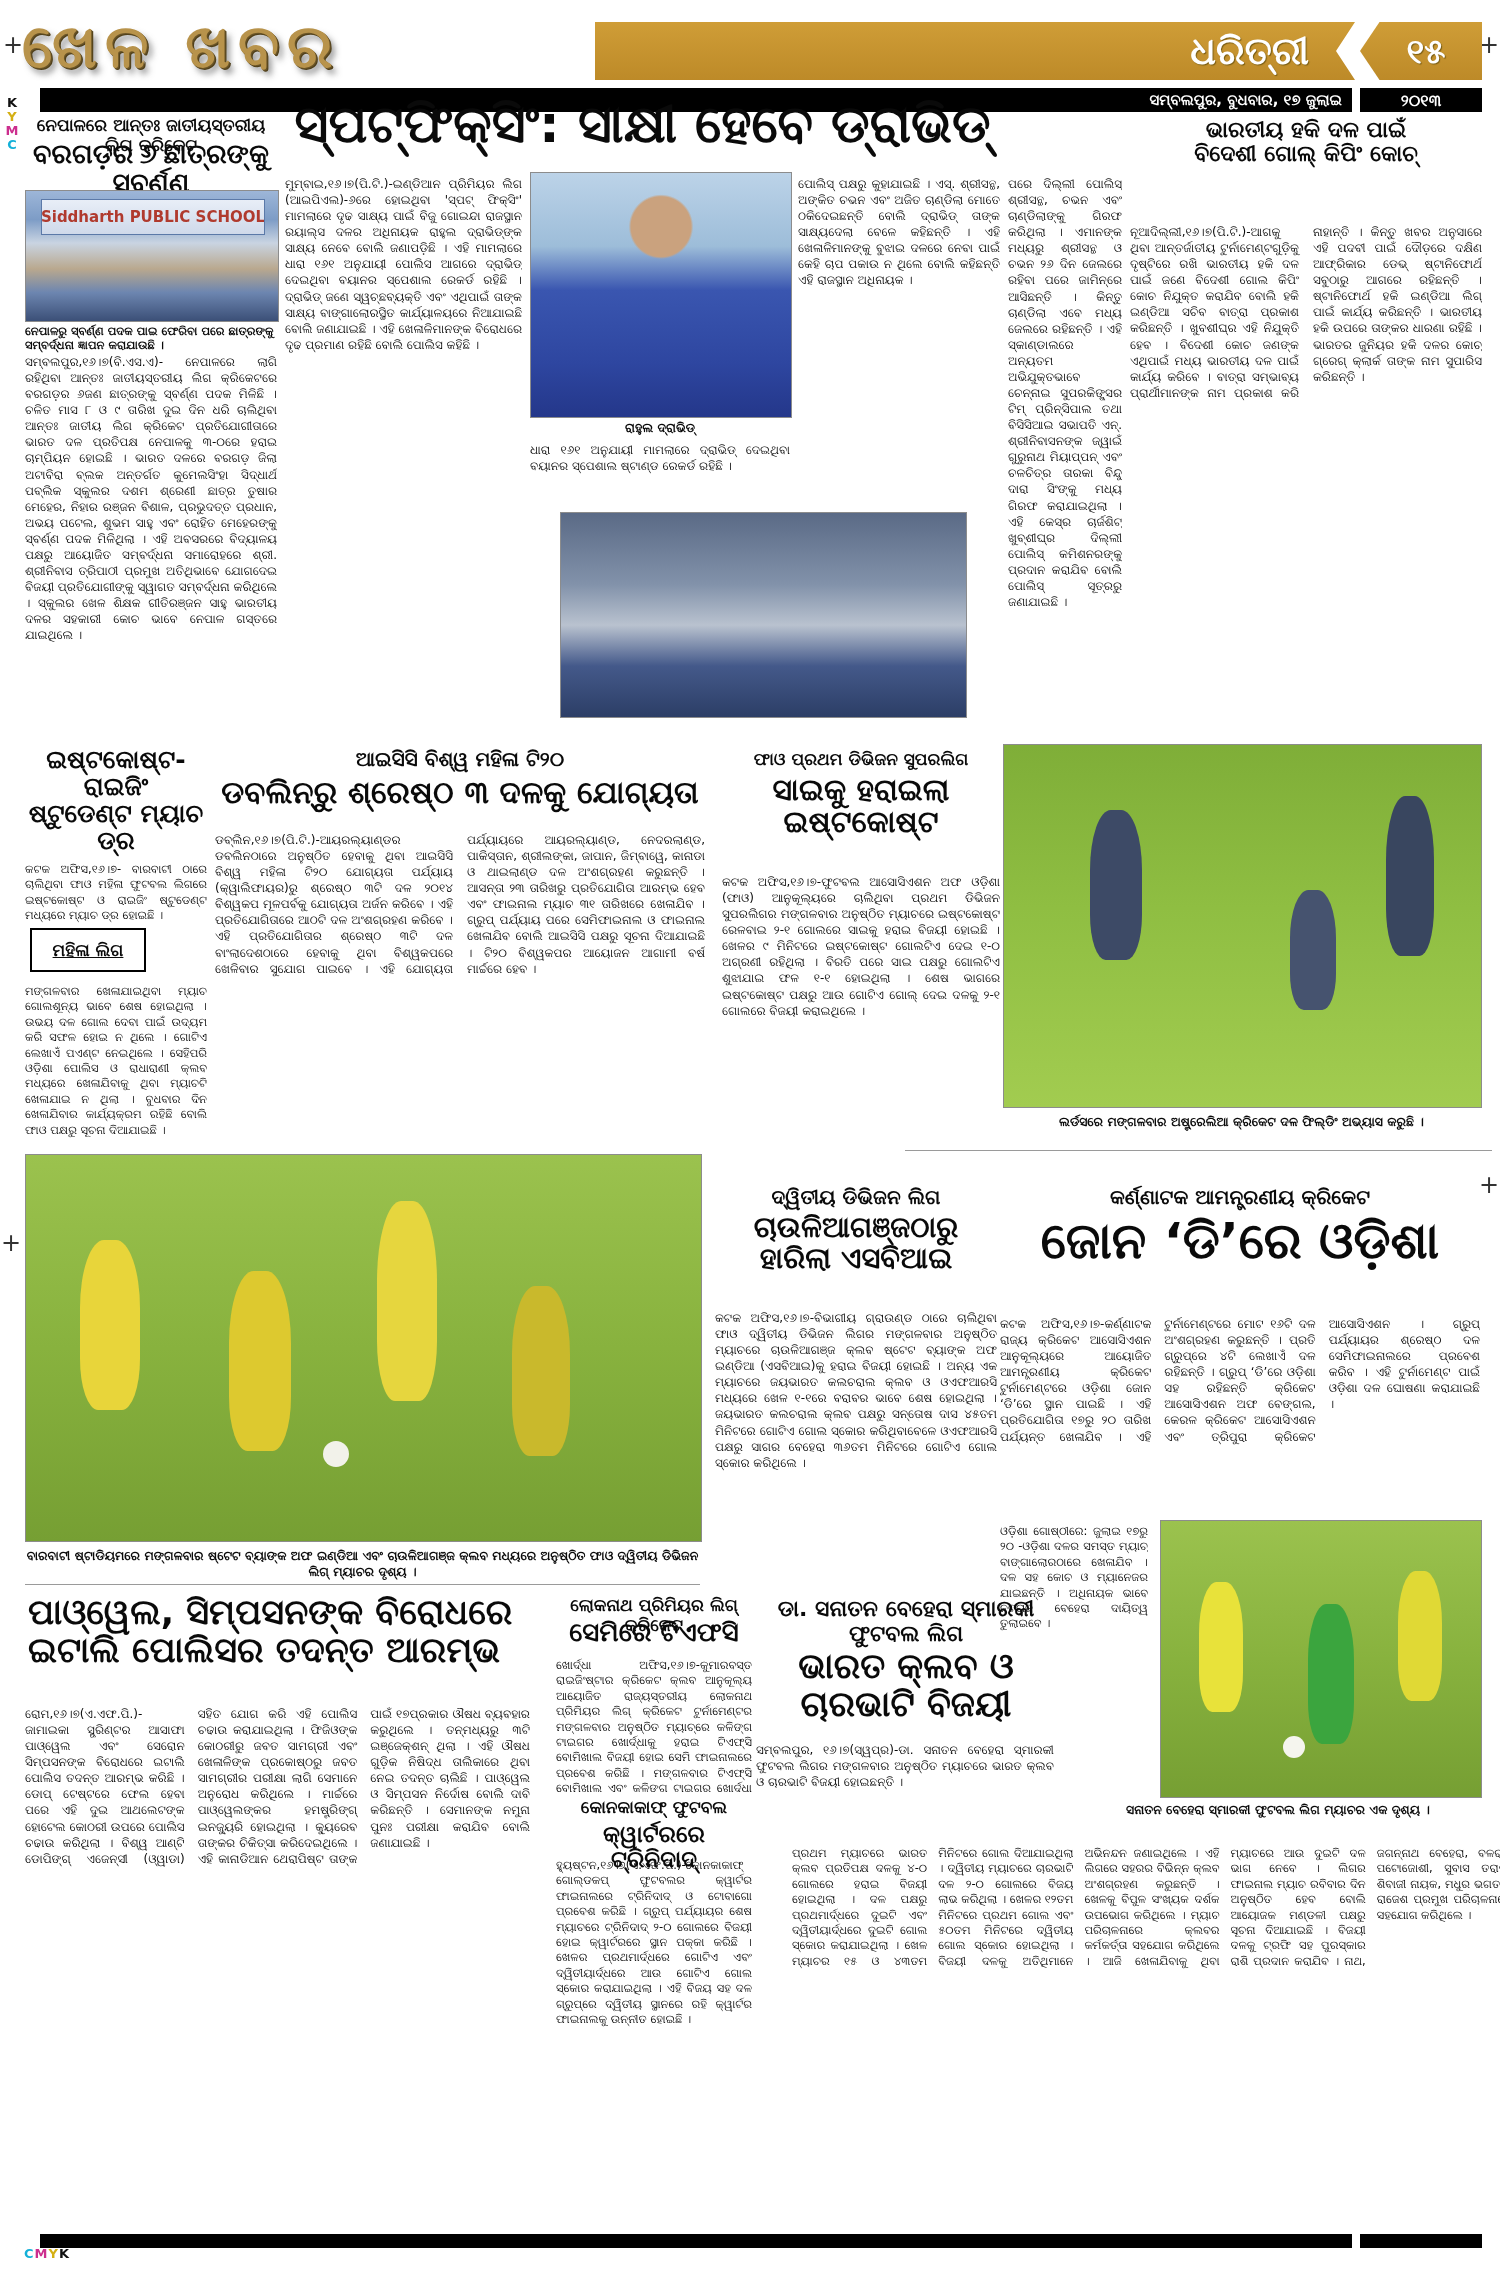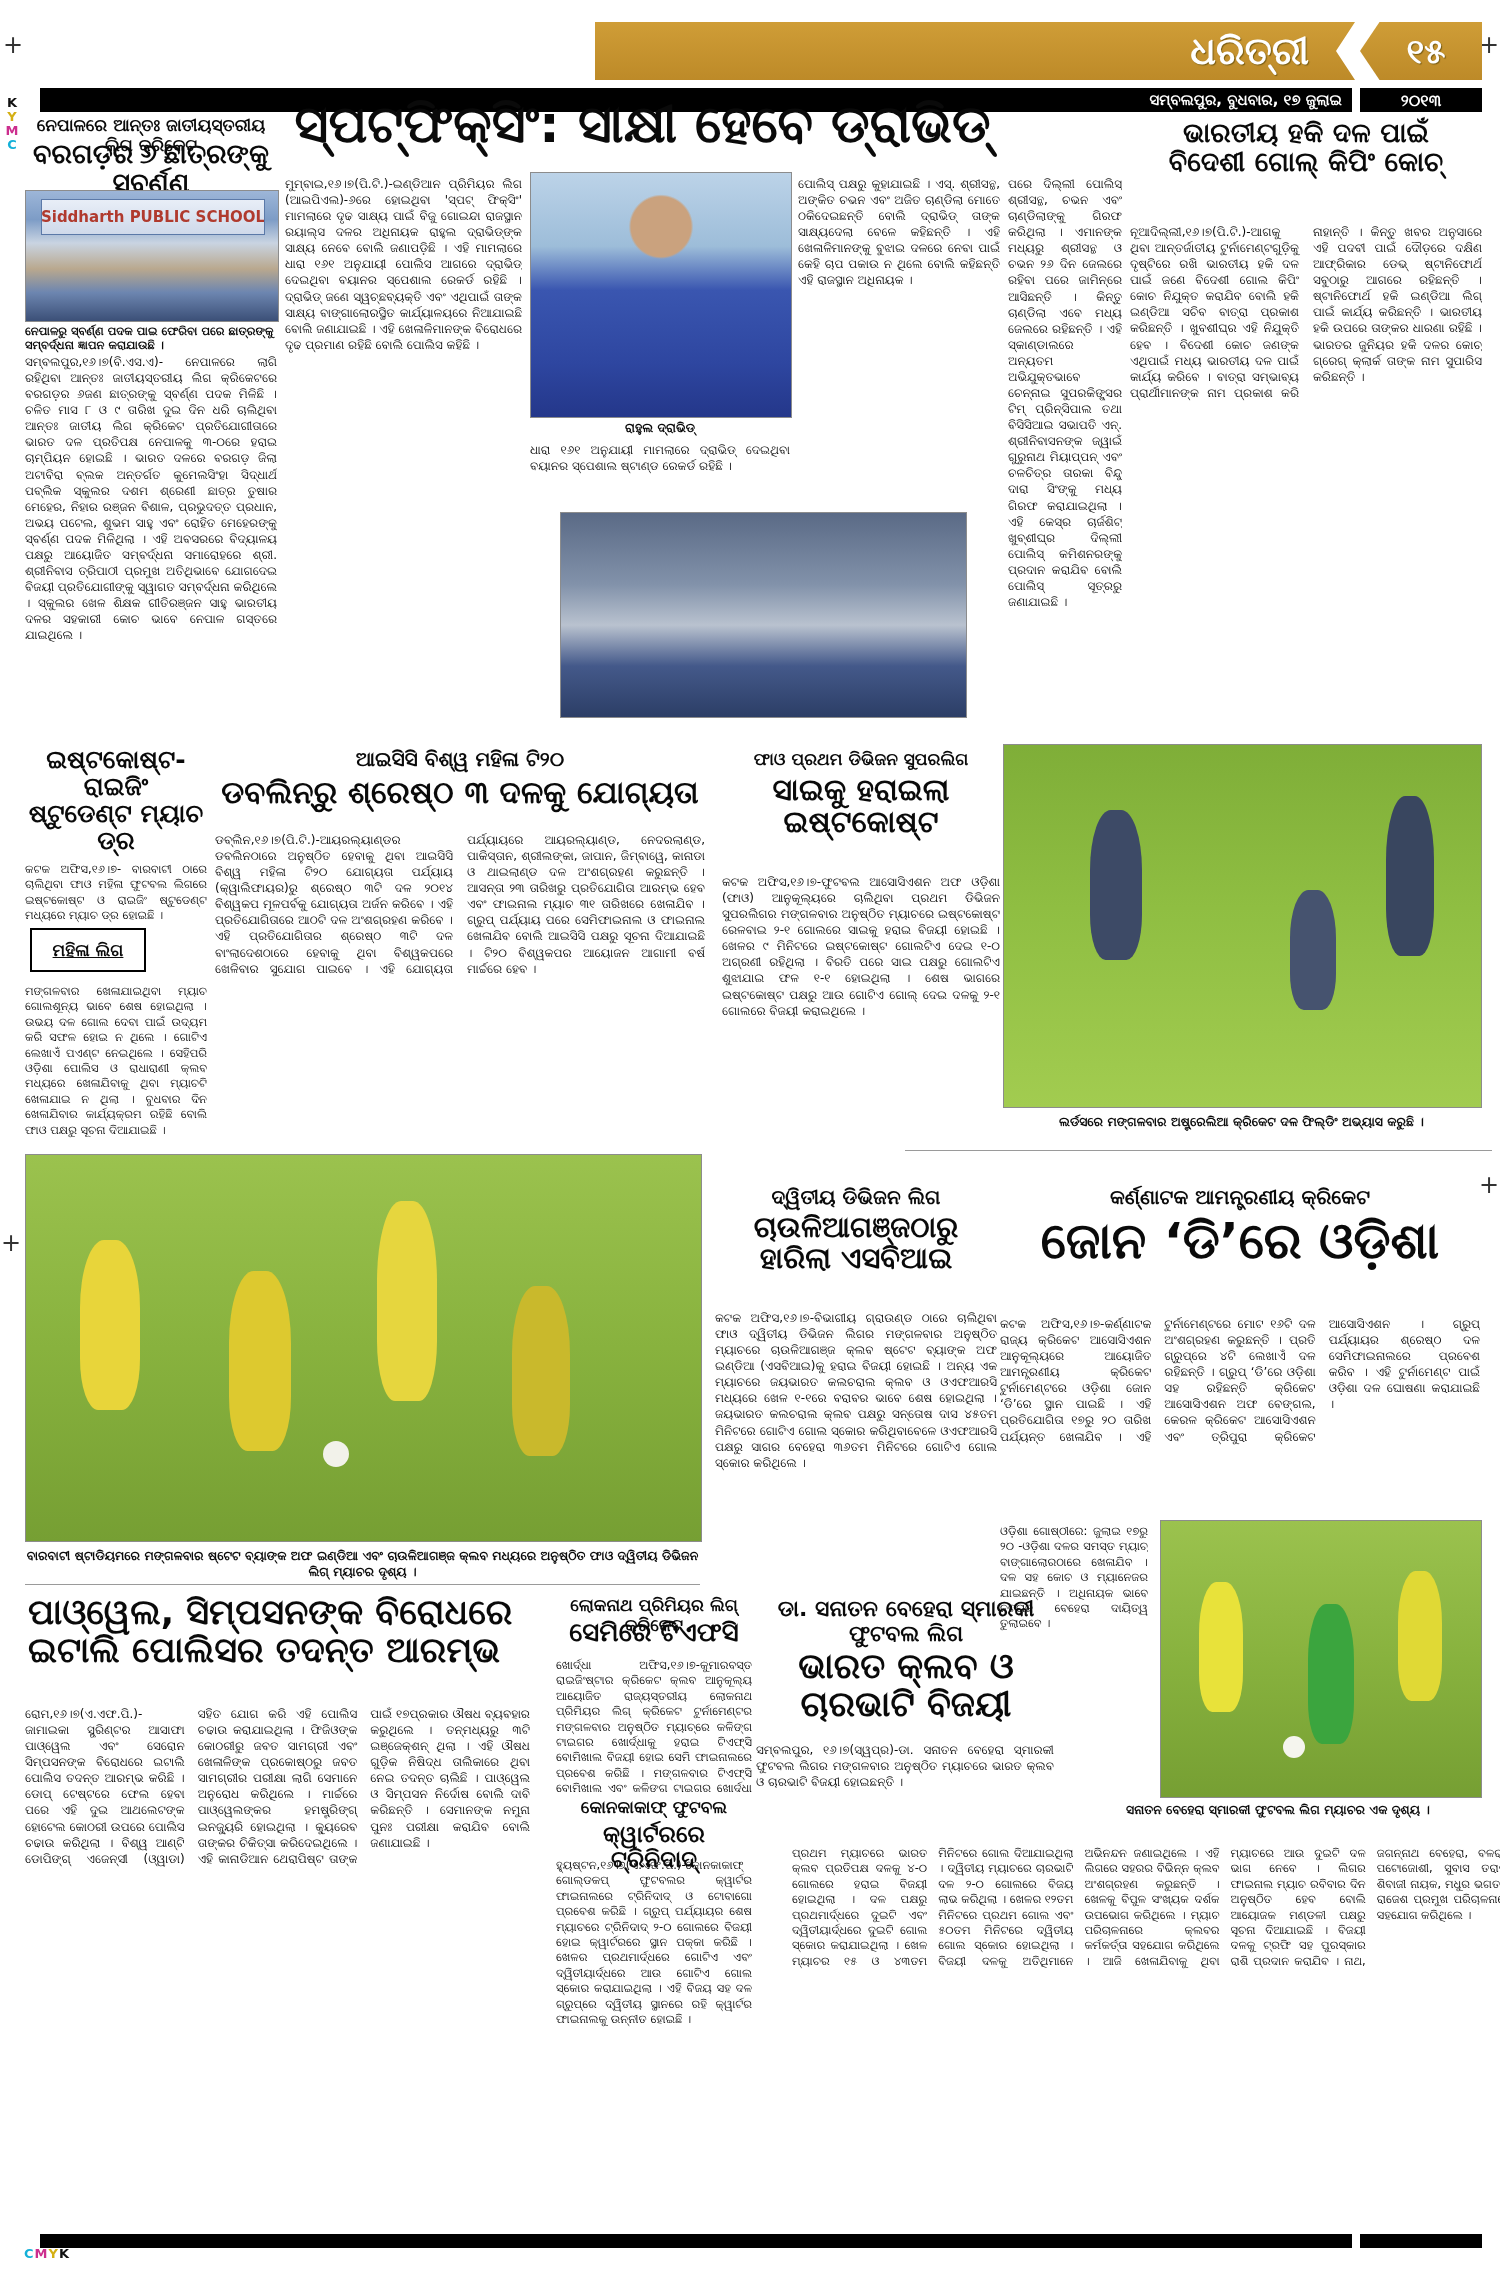--- a/index.html
+++ b/index.html
@@ -59,20 +59,21 @@
   <div class="abs cross" style="left:1478px;top:34px;">+</div>
   <div class="abs cross" style="left:0px;top:1232px;">+</div>
   <div class="abs cross" style="left:1478px;top:1174px;">+</div>
   <div class="abs cmyk-v">
     <span class="ck">K</span>
     <span class="cy">Y</span>
     <span class="cm">M</span>
     <span class="cc">C</span>
   </div>
 
+  <div class="abs masthead">ଖେଳ ଖବର</div>
   <div class="abs gold-bar">
     <span>ଧରିତ୍ରୀ</span>
   </div>
   <div class="abs page-tab">
     <span>୧୫</span>
   </div>
   <div class="abs date-bar">
     <span>ସମ୍ବଲପୁର, ବୁଧବାର, ୧୭ ଜୁଲାଇ</span>
   </div>
   <div class="abs year-box">
@@ -89,21 +90,21 @@
 
   <div class="abs headline" style="left:285px;top:96px;width:715px;font-size:52px;white-space:nowrap;">ସ୍ପଟ୍‌ଫିକ୍ସିଂ: ସାକ୍ଷୀ ହେବେ ଡ୍ରାଭିଡ୍</div>
   <div class="abs body" style="left:285px;top:176px;width:237px;height:560px;">ମୁମ୍ବାଇ,୧୬।୭(ପି.ଟି.)-ଇଣ୍ଡିଆନ ପ୍ରିମିୟର ଲିଗ (ଆଇପିଏଲ)-୬ରେ ହୋଇଥିବା 'ସ୍ପଟ୍ ଫିକ୍ସିଂ' ମାମଲାରେ ଦୃଢ ସାକ୍ଷ୍ୟ ପାଇଁ ବିଜୁ ଗୋଇନ୍ଦା ରାଜସ୍ଥାନ ରୟାଲ୍ସ ଦଳର ଅଧିନାୟକ ରାହୁଲ ଦ୍ରାଭିଡ୍‌ଙ୍କ ସାକ୍ଷ୍ୟ ନେବେ ବୋଲି ଜଣାପଡ଼ିଛି । ଏହି ମାମଲାରେ ଧାରା ୧୬୧ ଅନୁଯାୟୀ ପୋଲିସ ଆଗରେ ଦ୍ରାଭିଡ୍ ଦେଇଥିବା ବୟାନର ସ୍ପେଶାଲ ରେକର୍ଡ ରହିଛି । ଦ୍ରାଭିଡ୍ ଜଣେ ସ୍ୱଚ୍ଛବ୍ୟକ୍ତି ଏବଂ ଏଥିପାଇଁ ତାଙ୍କ ସାକ୍ଷ୍ୟ ବାଙ୍ଗାଲୋରସ୍ଥିତ କାର୍ଯ୍ୟାଳୟରେ ନିଆଯାଇଛି ବୋଲି ଜଣାଯାଇଛି । ଏହି ଖେଳାଳିମାନଙ୍କ ବିରୋଧରେ ଦୃଢ ପ୍ରମାଣ ରହିଛି ବୋଲି ପୋଲିସ କହିଛି ।</div>
   <div class="abs photo ph-dravid" style="left:530px;top:172px;width:260px;height:244px;"></div>
   <div class="abs caption" style="left:530px;top:420px;width:260px;">ରାହୁଲ ଦ୍ରାଭିଡ୍</div>
   <div class="abs body" style="left:530px;top:442px;width:260px;height:64px;">ଧାରା ୧୬୧ ଅନୁଯାୟୀ ମାମଲାରେ ଦ୍ରାଭିଡ୍ ଦେଇଥିବା ବୟାନର ସ୍ପେଶାଲ ଷ୍ଟାଣ୍ଡ ରେକର୍ଡ ରହିଛି ।</div>
   <div class="abs photo ph-hands" style="left:560px;top:512px;width:405px;height:204px;"></div>
   <div class="abs body" style="left:798px;top:176px;width:202px;height:328px;">ପୋଲିସ୍ ପକ୍ଷରୁ କୁହାଯାଇଛି । ଏସ୍. ଶ୍ରୀସନ୍ଥ, ଅଙ୍କିତ ଚଭନ ଏବଂ ଅଜିତ ଚାଣ୍ଡିଲା ମୋତେ ଠକିଦେଇଛନ୍ତି ବୋଲି ଦ୍ରାଭିଡ୍ ତାଙ୍କ ସାକ୍ଷ୍ୟଦେଲା ବେଳେ କହିଛନ୍ତି । ଏହି ଖେଳାଳିମାନଙ୍କୁ ବୁଝାଇ ଦଳରେ ନେବା ପାଇଁ କେହି ଚାପ ପକାଉ ନ ଥିଲେ ବୋଲି କହିଛନ୍ତି ଏହି ରାଜସ୍ଥାନ ଅଧିନାୟକ ।</div>
   <div class="abs body" style="left:1008px;top:176px;width:114px;height:540px;">ପରେ ଦିଲ୍ଲୀ ପୋଲିସ୍ ଶ୍ରୀସନ୍ଥ, ଚଭନ ଏବଂ ଚାଣ୍ଡିଲାଙ୍କୁ ଗିରଫ କରିଥିଲା । ଏମାନଙ୍କ ମଧ୍ୟରୁ ଶ୍ରୀସନ୍ଥ ଓ ଚଭନ ୨୬ ଦିନ ଜେଲରେ ରହିବା ପରେ ଜାମିନ୍‌ରେ ଆସିଛନ୍ତି । କିନ୍ତୁ ଚାଣ୍ଡିଲା ଏବେ ମଧ୍ୟ ଜେଲରେ ରହିଛନ୍ତି । ଏହି ସ୍କାଣ୍ଡାଲରେ ଅନ୍ୟତମ ଅଭିଯୁକ୍ତଭାବେ ଚେନ୍ନାଇ ସୁପରକିଙ୍ଗ୍ସର ଟିମ୍ ପ୍ରିନ୍ସିପାଲ ତଥା ବିସିସିଆଇ ସଭାପତି ଏନ୍. ଶ୍ରୀନିବାସନଙ୍କ ଜ୍ୱାଇଁ ଗୁରୁନାଥ ମିୟାପ୍ପନ୍ ଏବଂ ଚଳଚିତ୍ର ତାରକା ବିନ୍ଦୁ ଦାରା ସିଂଙ୍କୁ ମଧ୍ୟ ଗିରଫ କରାଯାଇଥିଲା । ଏହି କେସ୍‌ର ଚାର୍ଜଶିଟ୍ ଖୁବ୍‌ଶୀଘ୍ର ଦିଲ୍ଲୀ ପୋଲିସ୍ କମିଶନରଙ୍କୁ ପ୍ରଦାନ କରାଯିବ ବୋଲି ପୋଲିସ୍ ସୂତ୍ରରୁ ଜଣାଯାଇଛି ।</div>
 
-  <div class="abs headline" style="left:1130px;top:118px;width:352px;font-size:27px;">
+  <div class="abs headline" style="left:1130px;top:118px;width:352px;font-size:22px;">
     <span>ଭାରତୀୟ ହକି ଦଳ ପାଇଁ</span><br>
     <span>ବିଦେଶୀ ଗୋଲ୍ କିପିଂ କୋଚ୍</span>
   </div>
   <div class="abs body cols2" style="left:1130px;top:224px;width:352px;height:492px;">ନୂଆଦିଲ୍ଲୀ,୧୬।୭(ପି.ଟି.)-ଆଗକୁ ଥିବା ଆନ୍ତର୍ଜାତୀୟ ଟୁର୍ନାମେଣ୍ଟଗୁଡ଼ିକୁ ଦୃଷ୍ଟିରେ ରଖି ଭାରତୀୟ ହକି ଦଳ ପାଇଁ ଜଣେ ବିଦେଶୀ ଗୋଲ କିପିଂ କୋଚ ନିଯୁକ୍ତ କରାଯିବ ବୋଲି ହକି ଇଣ୍ଡିଆ ସଚିବ ବାତ୍ରା ପ୍ରକାଶ କରିଛନ୍ତି । ଖୁବଶୀଘ୍ର ଏହି ନିଯୁକ୍ତି ହେବ । ବିଦେଶୀ କୋଚ ଜଣଙ୍କ ଏଥିପାଇଁ ମଧ୍ୟ ଭାରତୀୟ ଦଳ ପାଇଁ କାର୍ଯ୍ୟ କରିବେ । ବାତ୍ରା ସମ୍ଭାବ୍ୟ ପ୍ରାର୍ଥୀମାନଙ୍କ ନାମ ପ୍ରକାଶ କରି ନାହାନ୍ତି । କିନ୍ତୁ ଖବର ଅନୁସାରେ ଏହି ପଦବୀ ପାଇଁ ଦୌଡ଼ରେ ଦକ୍ଷିଣ ଆଫ୍ରିକାର ଡେଭ୍ ଷ୍ଟାନିଫୋର୍ଥ ସବୁଠାରୁ ଆଗରେ ରହିଛନ୍ତି । ଷ୍ଟାନିଫୋର୍ଥ ହକି ଇଣ୍ଡିଆ ଲିଗ୍ ପାଇଁ କାର୍ଯ୍ୟ କରିଛନ୍ତି । ଭାରତୀୟ ହକି ଉପରେ ତାଙ୍କର ଧାରଣା ରହିଛି । ଭାରତର ଜୁନିୟର ହକି ଦଳର କୋଚ୍ ଗ୍ରେଗ୍ କ୍ଲାର୍କ ତାଙ୍କ ନାମ ସୁପାରିସ କରିଛନ୍ତି ।</div>
 
   <div class="abs headline" style="left:25px;top:746px;width:182px;font-size:25px;">
     <span>ଇଷ୍ଟକୋଷ୍ଟ-ରାଇଜିଂ</span><br>
     <span>ଷ୍ଟୁଡେଣ୍ଟ ମ୍ୟାଚ ଡ୍ର</span>
   </div>
   <div class="abs body small" style="left:25px;top:862px;width:182px;height:62px;">କଟକ ଅଫିସ,୧୬।୭- ବାରବାଟୀ ଠାରେ ଚାଲିଥିବା ଫାଓ ମହିଳା ଫୁଟବଲ ଲିଗରେ ଇଷ୍ଟକୋଷ୍ଟ ଓ ରାଇଜିଂ ଷ୍ଟୁଡେଣ୍ଟ ମଧ୍ୟରେ ମ୍ୟାଚ ଡ୍ର ହୋଇଛି ।</div>

